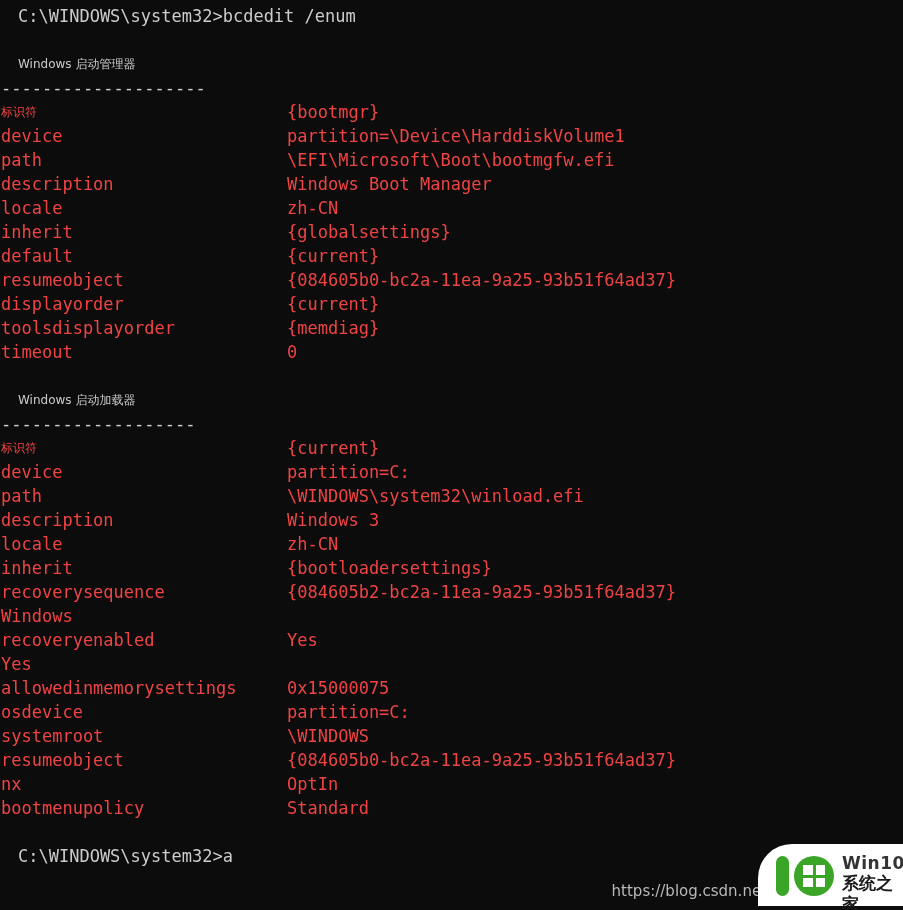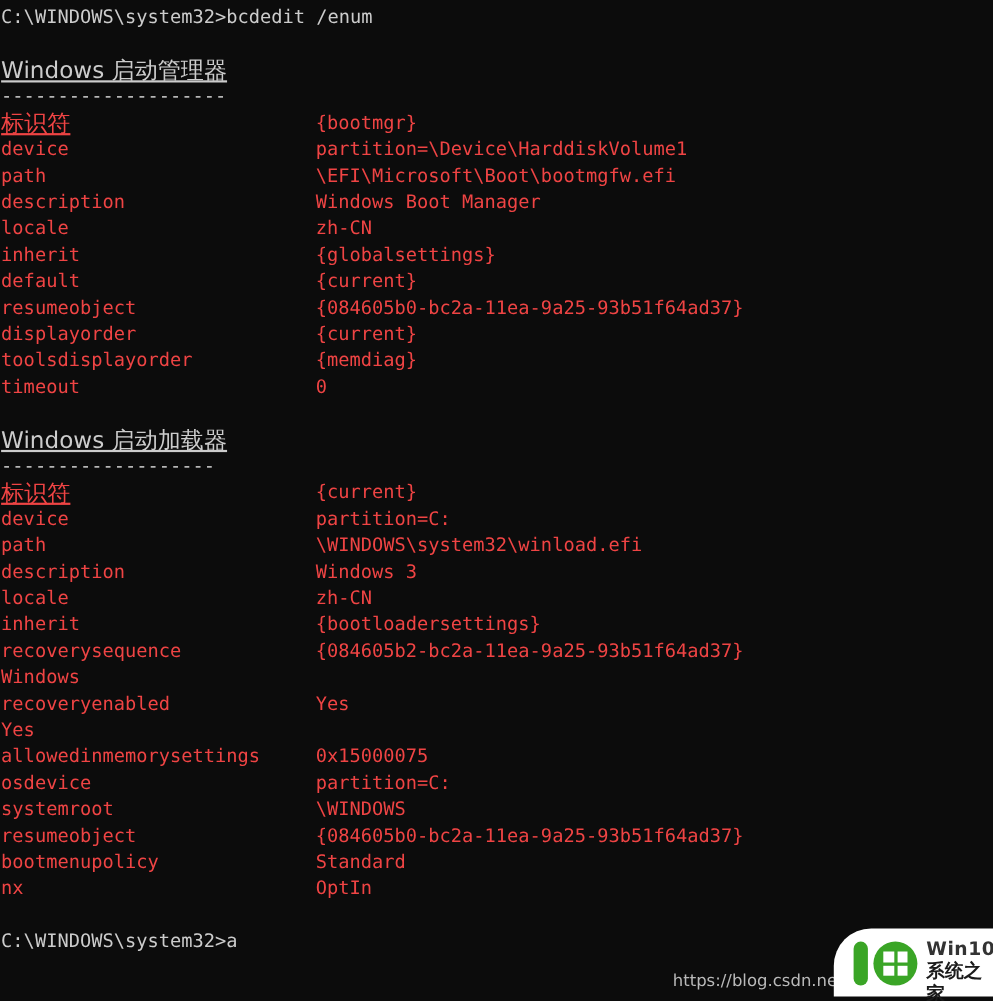--- a/index.html
+++ b/index.html
@@ -24,21 +24,21 @@
     padding: 4px 0 0 0;
     box-sizing: border-box;
   }
   .line {
     height: 24px;
     line-height: 24px;
     font-size: 17px;
     color: #cccccc;
     white-space: pre;
     letter-spacing: 0px;
-    padding-left: 1px;
+    padding-left: 18px;
   }
   .line.blank {
     color: transparent;
   }
   
   .row {
     display: flex;
     height: 24px;
     line-height: 24px;
     font-size: 17px;
@@ -60,22 +60,21 @@
     height: 24px;
     line-height: 24px;
     font-size: 17px;
     color: #cccccc;
     white-space: pre;
     padding-left: 1px;
     letter-spacing: 0px;
   }
   .cjk {
     font-family: "DejaVu Sans", "Liberation Sans", sans-serif;
-    font-size: 21px;
-    text-decoration: underline;
+    font-size: 12px;
   }
 
   
   #watermark-url {
     position: absolute;
     right: 136px;
     bottom: 10px;
     font-family: "DejaVu Sans", "Liberation Sans", sans-serif;
     font-size: 15px;
     color: #b9b9b9;
@@ -272,26 +271,26 @@
     </div>
     <div class="row">
       <span class="k">systemroot</span>
       <span class="v">\WINDOWS</span>
     </div>
     <div class="row">
       <span class="k">resumeobject</span>
       <span class="v">{084605b0-bc2a-11ea-9a25-93b51f64ad37}</span>
     </div>
     <div class="row">
+      <span class="k">nx</span>
+      <span class="v">OptIn</span>
+    </div>
+    <div class="row">
       <span class="k">bootmenupolicy</span>
       <span class="v">Standard</span>
-    </div>
-    <div class="row">
-      <span class="k">nx</span>
-      <span class="v">OptIn</span>
     </div>
 
     <div class="line blank">&nbsp;</div>
 
     <div class="line">C:\WINDOWS\system32&gt;a</div>
 
   </div>
 
   <div id="watermark-url">https://blog.csdn.net</div>
 

